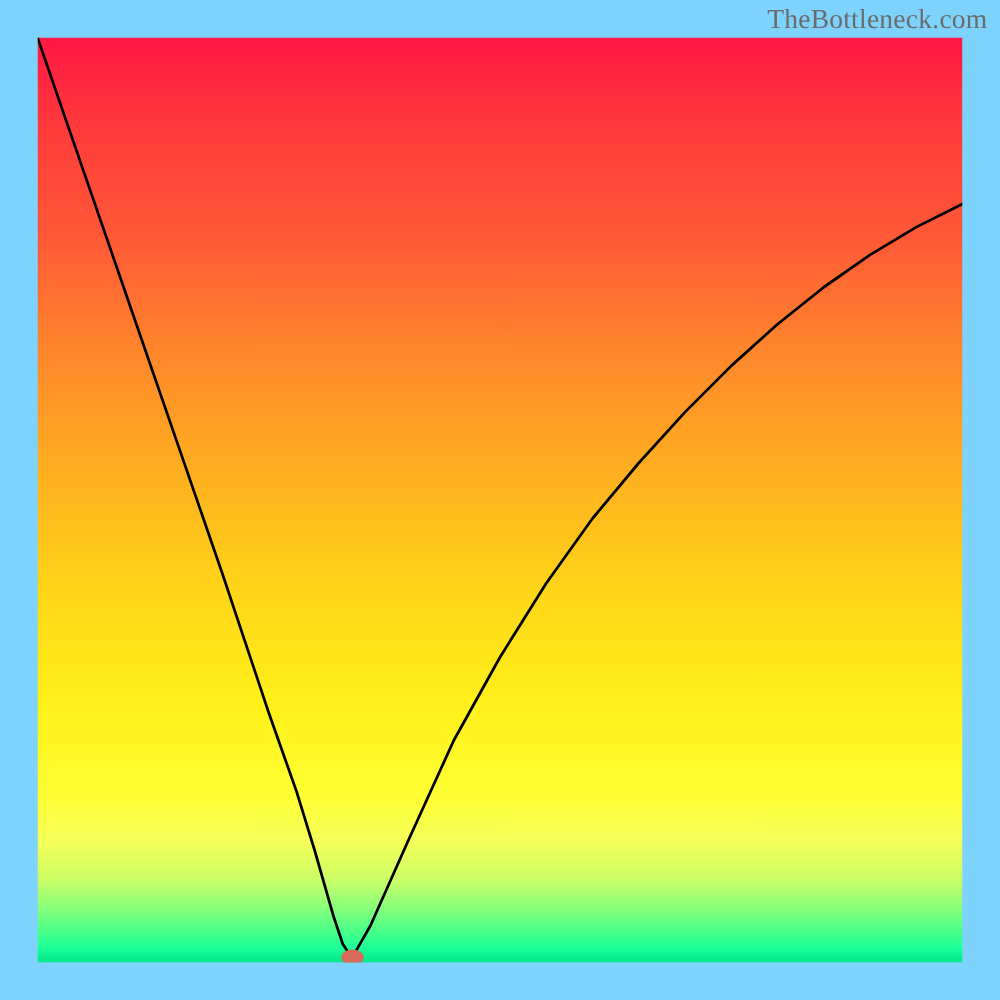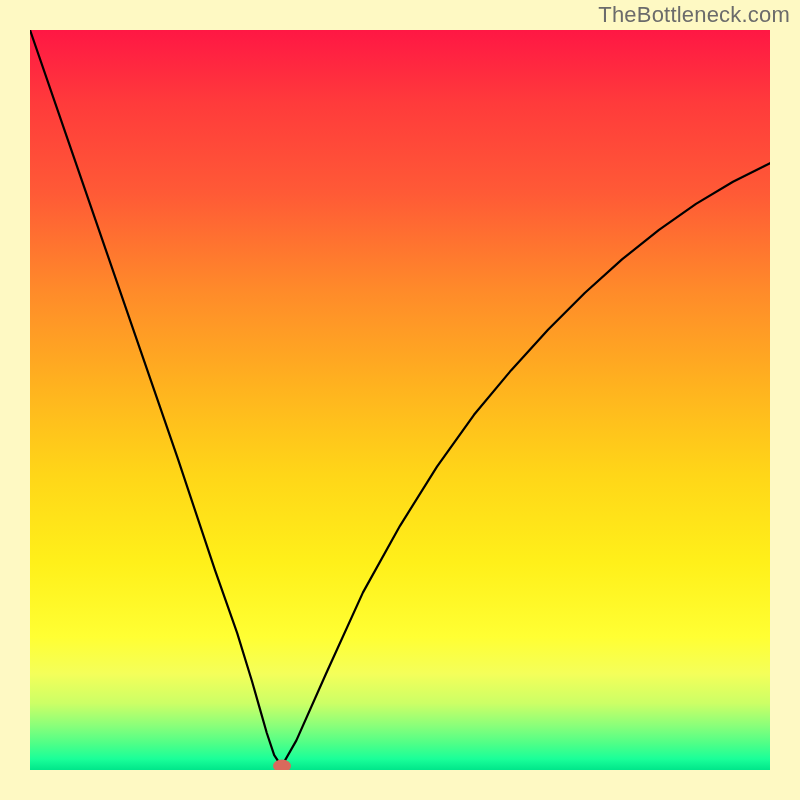--- a/index.html
+++ b/index.html
@@ -7,21 +7,22 @@
     padding: 0;
     background: #000;
     width: 800px;
     height: 800px;
     position: relative;
     font-family: Arial, Helvetica, sans-serif;
   }
   .outer {
     position: absolute;
     inset: 0;
-    background: #fef9c3;
+    background: #7dd3fc;
+    font-family: Liberation Serif, serif;
   }
   .watermark {
     position: absolute;
     top: 2px;
     right: 10px;
     color: #6b6b6b;
     font-size: 22px;
     font-weight: 400;
     letter-spacing: 0.2px;
   }

